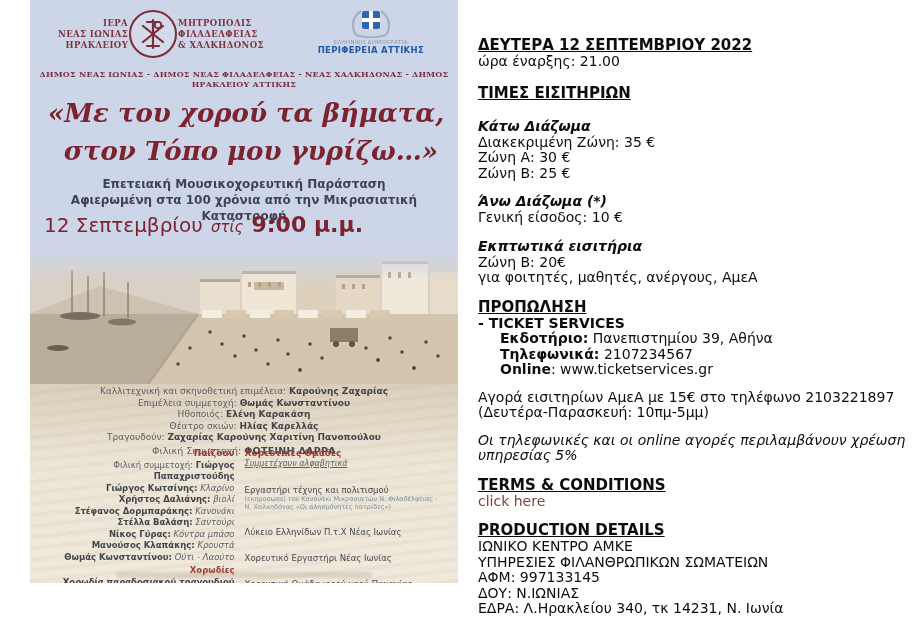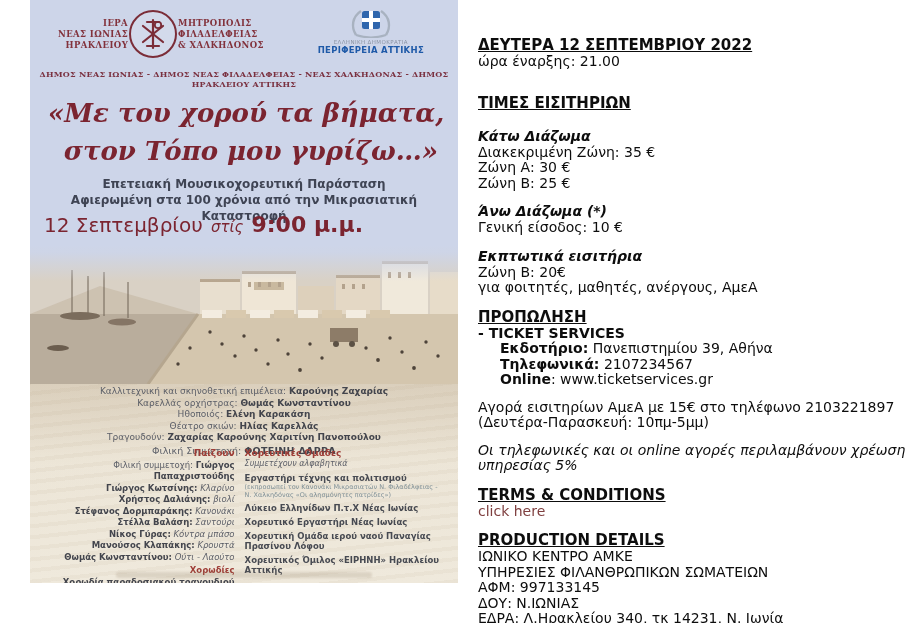--- a/index.html
+++ b/index.html
@@ -48,35 +48,35 @@
     font-size:9px;line-height:11.5px;color:#5c5f68;}
   .p-credits b{color:#43454d;}
   .p-credits .fr{font-size:9.5px;margin-top:1px;}
   .p-credits .fr b{letter-spacing:.3px;}
   .p-cols{position:absolute;top:448px;left:10px;right:4px;display:flex;gap:10px;z-index:3;}
   .colL{flex:0 0 47%;text-align:right;font-size:8.5px;line-height:11.5px;color:#5c5f68;}
   .colL b{color:#43454d;}
   .colL i{color:#5c5f68;}
   .colR{flex:1;text-align:left;font-size:8.5px;line-height:10px;color:#474a52;}
   .colhead{color:#9e3c35;font-weight:bold;font-size:9px;}
-  .colR .sub{font-style:italic;font-weight:normal;color:#5c5f68;font-size:8px;margin:1px 0 2px;}
-  .colR .grp{font-weight:bold;margin-top:4px;}
+  .colR .sub{font-style:italic;font-weight:normal;color:#5c5f68;font-size:8px;margin:1px 0 2px;text-decoration:underline;}
+  .colR .grp{font-weight:normal;margin-top:16px;}
   .colR .note{font-size:6.5px;line-height:8px;color:#7f9097;font-weight:normal;}
   .choirs-h{color:#9e3c35;font-weight:bold;margin-top:2px;}
   .smudge{position:absolute;top:572px;left:20%;width:60%;height:6px;z-index:3;
     background:rgba(150,130,110,.22);border-radius:3px;filter:blur(1px);}
 
   
   .details{position:absolute;left:478px;top:0;width:436px;height:623px;overflow:hidden;
     padding-top:8px;box-sizing:border-box;font-size:14px;line-height:15.5px;}
   .d-h{font-weight:bold;font-size:15px;line-height:18px;margin-top:28px;}
   .d-h span{text-decoration:underline;}
   .bi{font-weight:bold;font-style:italic;line-height:17px;}
   .it{font-style:italic;}
-  .ind{padding-left:22px;} .mt12{margin-top:12px;} .mt14{margin-top:24px;} .mt16{margin-top:16px;}
+  .ind{padding-left:22px;} .mt12{margin-top:12px;} .mt14{margin-top:14px;} .mt16{margin-top:16px;}
   .link{color:#7f3f3f;cursor:pointer;}
   .wrapn{max-width:430px;}
 </style>
 </head>
 <body>
 
 <div class="poster">
 
   <div class="p-header">
     <div class="met">
@@ -210,21 +210,21 @@
         <circle cx="160" cy="96" r="1.7"></circle>
           <circle cx="148" cy="112" r="1.7"></circle>
       </g>
     </svg>
   </div>
 
   <div class="p-lower"></div>
 
   <div class="p-credits">
     <div class="cr"><span>Καλλιτεχνική και σκηνοθετική επιμέλεια:</span> <b>Καρούνης Ζαχαρίας</b></div>
-    <div class="cr"><span>Καρελλάς ορχήστρας:</span> <b>Θωμάς Κωνσταντίνου</b></div>
+    <div class="cr"><span>Επιμέλεια συμμετοχή:</span> <b>Θωμάς Κωνσταντίνου</b></div>
     <div class="cr"><span>Ηθοποιός:</span> <b>Ελένη Καρακάση</b></div>
     <div class="cr"><span>Θέατρο σκιών:</span> <b>Ηλίας Καρελλάς</b></div>
     <div class="cr"><span>Τραγουδούν:</span> <b>Ζαχαρίας Καρούνης Χαριτίνη Πανοπούλου</b></div>
     <div class="cr fr"><span>Φιλική Συμμετοχή:</span> <b>ΦΩΤΕΙΝΗ ΔΑΡΡΑ</b></div>
   </div>
 
   <div class="p-cols">
     <div class="colL">
       <div class="colhead">Παίζουν</div>
       <div><span>Φιλική συμμετοχή:</span> <b>Γιώργος Παπαχριστούδης</b></div>

